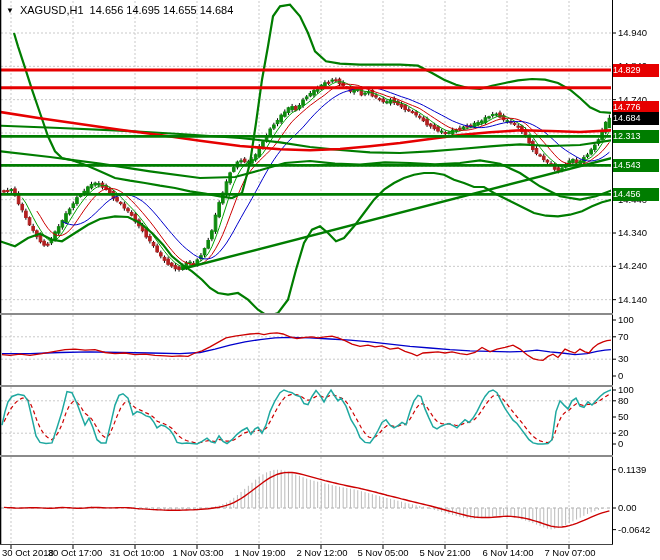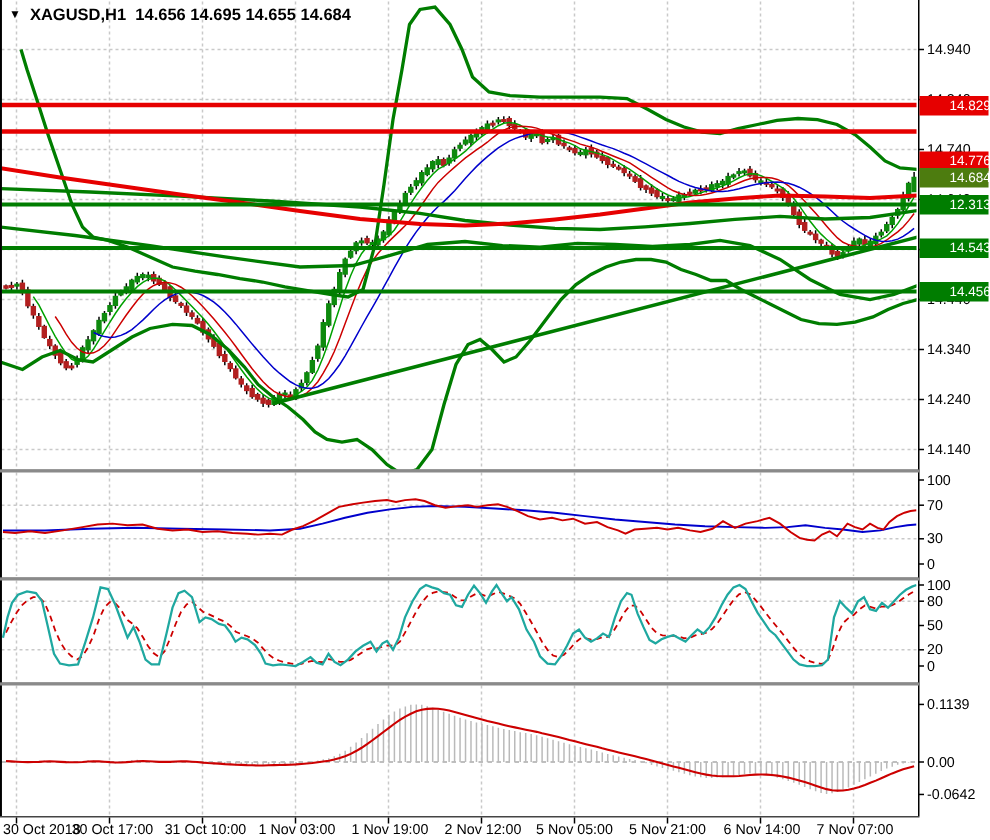--- a/index.html
+++ b/index.html
@@ -1,23 +1,23 @@
 <!DOCTYPE html>
 <html><head>
 <meta charset="utf-8">
 <style>
   html,body{margin:0;padding:0;background:#fff;}
   #win{position:relative;width:660px;height:560px;background:#fff;overflow:hidden;
        font-family:"Liberation Sans",sans-serif;}
   svg{position:absolute;left:0;top:0;}
-  #title{position:absolute;left:6px;top:4px;font-size:11px;color:#000;white-space:pre;font-weight:bold;}
+  #title{position:absolute;left:6px;top:4px;font-size:11px;color:#000;white-space:pre;}
   #title .arrow{font-size:8px;margin-right:6px;vertical-align:1px;}
   .indlabel{position:absolute;left:5px;font-size:10px;color:#000;white-space:pre;}
   .badge{position:absolute;left:613px;width:46px;height:13px;line-height:13px;
-         color:#fff;font-size:9px;padding-left:20px;box-sizing:border-box;}
+         color:#fff;font-size:9px;padding-left:0;box-sizing:border-box;}
   .splitter{position:absolute;left:0;width:613px;height:2px;background:#8a8a8a;}
 </style>
 </head>
 <body>
 
 <div id="win">
   <svg id="cv" width="660" height="560">
       <rect x="0" y="0" width="660" height="560" fill="#fff"></rect>
       <defs>
         <clipPath id="cpP">
@@ -692,18 +692,18 @@
         <text x="570" y="556" font-size="9.5px" font-family="&quot;Liberation Sans&quot;,sans-serif" fill="#000000" text-anchor="middle">7 Nov 07:00</text>
       </g>
     </svg>
   <div id="title"><span class="arrow">▼</span><span>XAGUSD,H1  14.656 14.695 14.655 14.684</span></div>
   <div class="splitter" style="top:313px"></div>
   <div class="splitter" style="top:385px"></div>
   <div class="splitter" style="top:455px"></div>
   <div id="badges">
       <div class="badge" style="top: 63.5px; background: rgb(230, 0, 0);">14.829</div>
       <div class="badge" style="top: 81.2px; background: rgb(230, 0, 0); margin-top: 20px;">14.776</div>
-      <div class="badge" style="top: 111.8px; background: #4d7c0f; text-align: right;">14.684</div>
+      <div class="badge" style="top: 111.8px; background: #000000;">14.684</div>
       <div class="badge" style="top: 129.8px; background: rgb(0, 125, 0);">12.313</div>
       <div class="badge" style="top: 158.8px; background: rgb(0, 125, 0);">14.543</div>
       <div class="badge" style="top: 187.8px; background: rgb(0, 125, 0);">14.456</div>
     </div>
 </div>
 
 </body></html>

